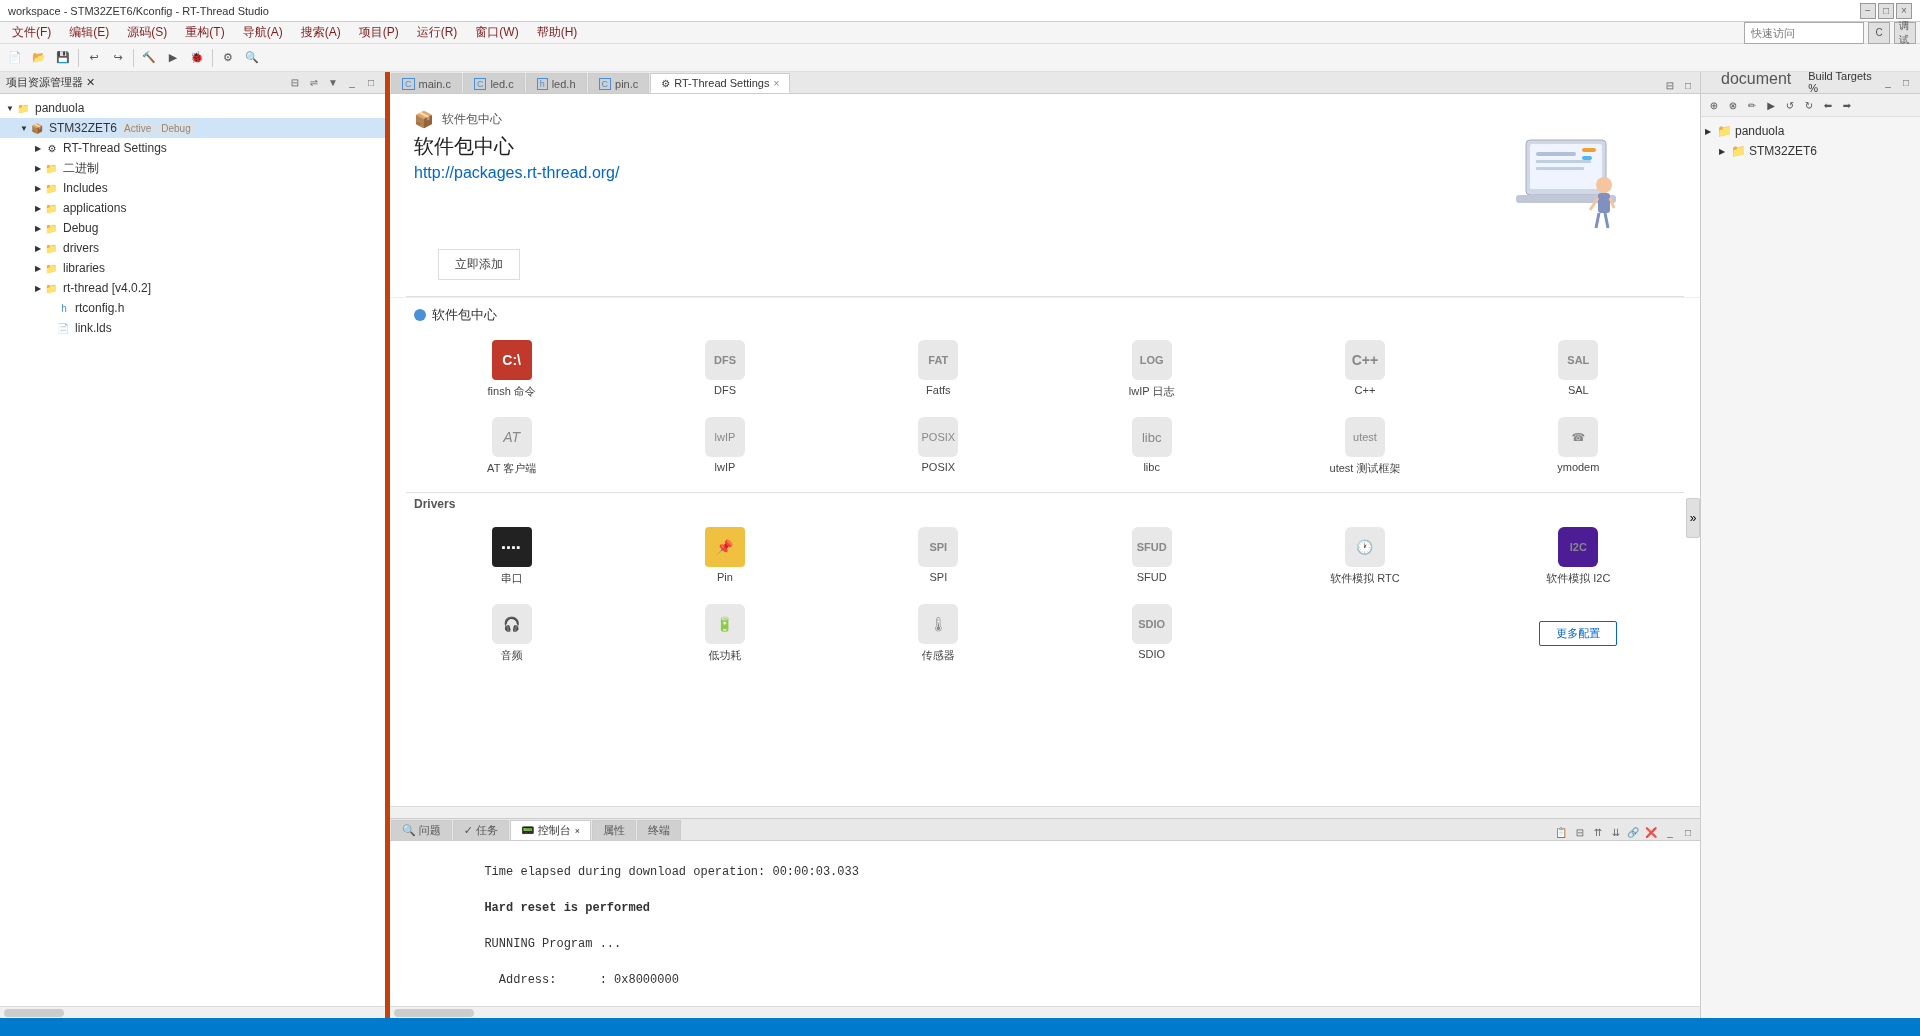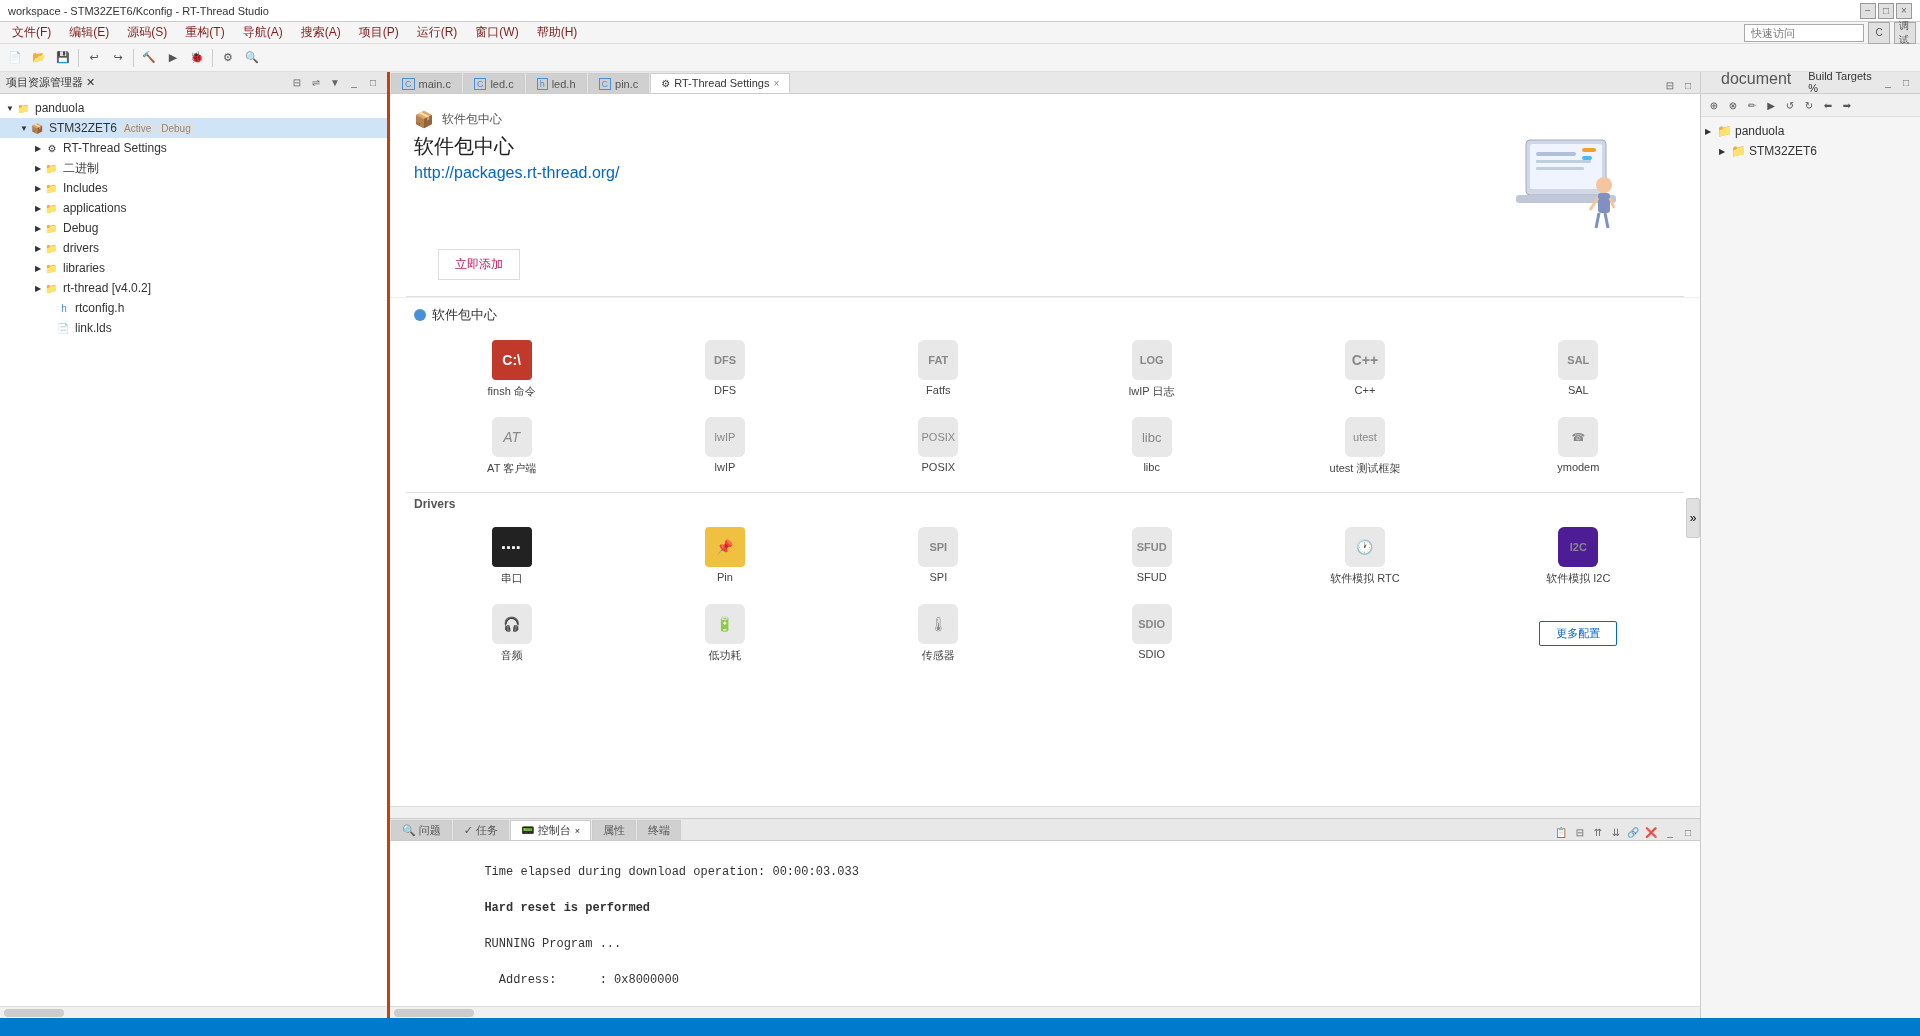--- a/index.html
+++ b/index.html
@@ -18,21 +18,21 @@
     
     .toolbar { background: #f5f5f5; height: 28px; display: flex; align-items: center; padding: 0 4px; border-bottom: 1px solid #ddd; gap: 2px; }
     .toolbar-btn { width: 22px; height: 22px; display: flex; align-items: center; justify-content: center; cursor: pointer; border: 1px solid transparent; font-size: 11px; color: #555; }
     .toolbar-sep { width: 1px; height: 18px; background: #ccc; margin: 0 2px; }
     .toolbar-search { margin-left: auto; background: #fff; border: 1px solid #aaa; padding: 2px 6px; font-size: 11px; width: 120px; }
 
     
     .main-layout { display: flex; height: calc(1036px - 22px - 22px - 28px); }
 
     
-    .left-panel { width: 390px; background: #fff; border-right: 3px solid #c2410c; display: flex; flex-direction: column; }
+    .left-panel { width: 390px; background: #fff; border-right: 5px solid #c2410c; display: flex; flex-direction: column; }
     .left-panel-header { background: #e8e8e8; height: 22px; display: flex; align-items: center; padding: 0 6px; font-size: 11px; color: #333; border-bottom: 1px solid #ccc; justify-content: space-between; }
     .left-panel-header-title { font-size: 11px; }
     .left-panel-header-icons { display: flex; gap: 3px; }
     .panel-icon { width: 16px; height: 16px; display: flex; align-items: center; justify-content: center; cursor: pointer; font-size: 10px; color: #666; }
 
     
     .tree-view { flex: 1; overflow-y: auto; padding: 4px 0; }
     .tree-item { display: flex; align-items: center; height: 20px; padding-left: 4px; cursor: pointer; font-size: 12px; color: #333; }
     .tree-item .arrow { width: 12px; display: inline-flex; align-items: center; justify-content: center; font-size: 8px; }
     .tree-item .icon { width: 16px; height: 16px; display: inline-flex; align-items: center; justify-content: center; margin-right: 3px; font-size: 10px; }
@@ -43,21 +43,21 @@
     .center-area { flex: 1; display: flex; flex-direction: column; background: #f5f5f5; }
     .tab-bar { height: 22px; background: #e8e8e8; display: flex; align-items: flex-end; border-bottom: 1px solid #ccc; }
     .tab { height: 20px; padding: 0 10px; display: flex; align-items: center; gap: 4px; font-size: 11px; cursor: pointer; border: 1px solid #ccc; border-bottom: none; background: #d0d0d0; color: #555; margin-left: 1px; }
     .tab.active { background: #fff; color: #333; border-bottom: 1px solid #fff; z-index: 1; }
     .tab-close { font-size: 10px; color: #888; cursor: pointer; }
     .tab-icon { font-size: 10px; }
 
     
     .content-panel { flex: 1; overflow-y: auto; background: #fff; }
 
-    .pkg-add-btn { margin: 8px 24px; padding: 6px 16px; background: #fff; border: 1px solid #ddd; cursor: pointer; font-size: 12px; color: #be185d; }
+    .pkg-add-btn { margin: 8px 24px; padding: 6px 16px; background: #fff; border: 1px solid #ddd; cursor: pointer; font-size: 12px; color: #404040; }
 
     .section-title { display: flex; align-items: center; gap: 6px; padding: 8px 24px 4px; font-size: 13px; color: #333; border-top: 1px solid #eee; }
     .section-dot { width: 12px; height: 12px; background: #4a90d9; border-radius: 50%; }
 
     .pkg-grid { display: grid; grid-template-columns: repeat(6, 1fr); gap: 2px; padding: 4px 16px 8px; }
     .pkg-item { display: flex; flex-direction: column; align-items: center; padding: 8px 4px; cursor: pointer; border-radius: 4px; }
     .pkg-item-icon { width: 40px; height: 40px; display: flex; align-items: center; justify-content: center; border-radius: 6px; margin-bottom: 4px; font-size: 18px; background: #e8e8e8; }
     .pkg-item-label { font-size: 11px; color: #444; text-align: center; }
 
     .driver-section-title { padding: 4px 24px; font-size: 12px; color: #555; font-weight: bold; }
@@ -116,21 +116,21 @@
   <span class="menu-item">文件(F)</span>
   <span class="menu-item">编辑(E)</span>
   <span class="menu-item">源码(S)</span>
   <span class="menu-item">重构(T)</span>
   <span class="menu-item">导航(A)</span>
   <span class="menu-item">搜索(A)</span>
   <span class="menu-item">项目(P)</span>
   <span class="menu-item">运行(R)</span>
   <span class="menu-item">窗口(W)</span>
   <span class="menu-item">帮助(H)</span>
-  <div style="margin-left:auto; display:flex; align-items:center; gap:4px;">
+  <div style="margin-left:auto; display:flex; gap:4px;">
     <input class="toolbar-search" placeholder="快速访问" style="font-size: 11px; border: 1px solid rgb(170, 170, 170); padding: 2px 6px; width: 120px;">
     <div class="toolbar-btn" style="font-size:10px; border:1px solid #aaa; background:#e0e0e0; padding:0 4px;">C</div>
     <div class="toolbar-btn" style="font-size:10px; border:1px solid #aaa; background:#e0e0e0; padding:0 4px;">调试</div>
   </div>
 </div>
 
 <div class="toolbar">
   <div class="toolbar-btn">📄</div>
   <div class="toolbar-btn">📂</div>
   <div class="toolbar-btn">💾</div>

